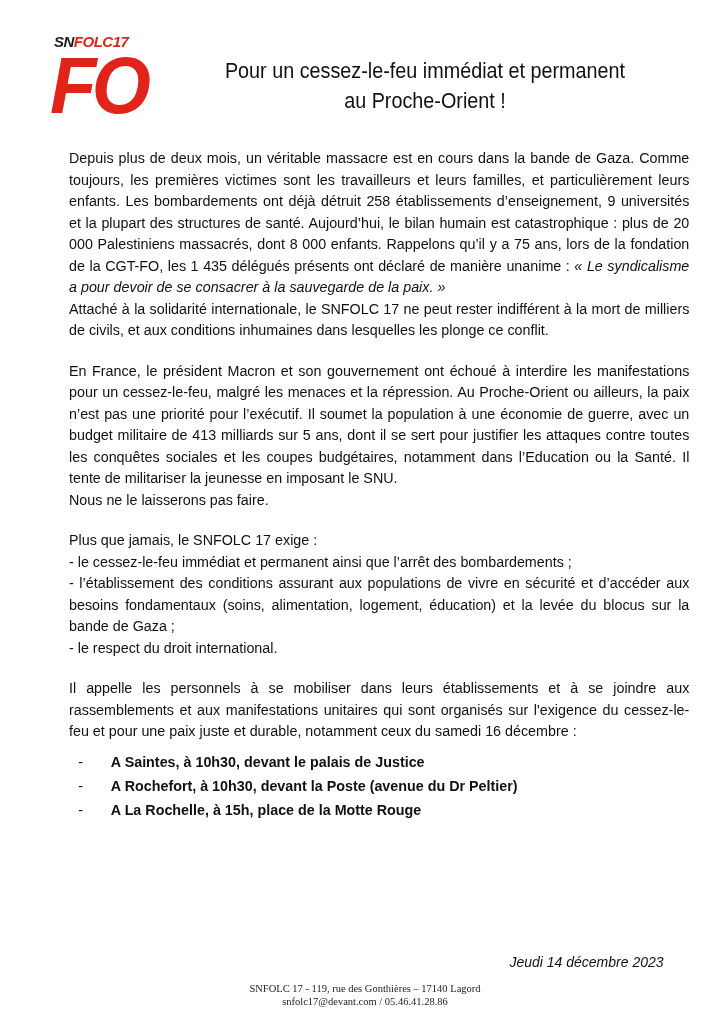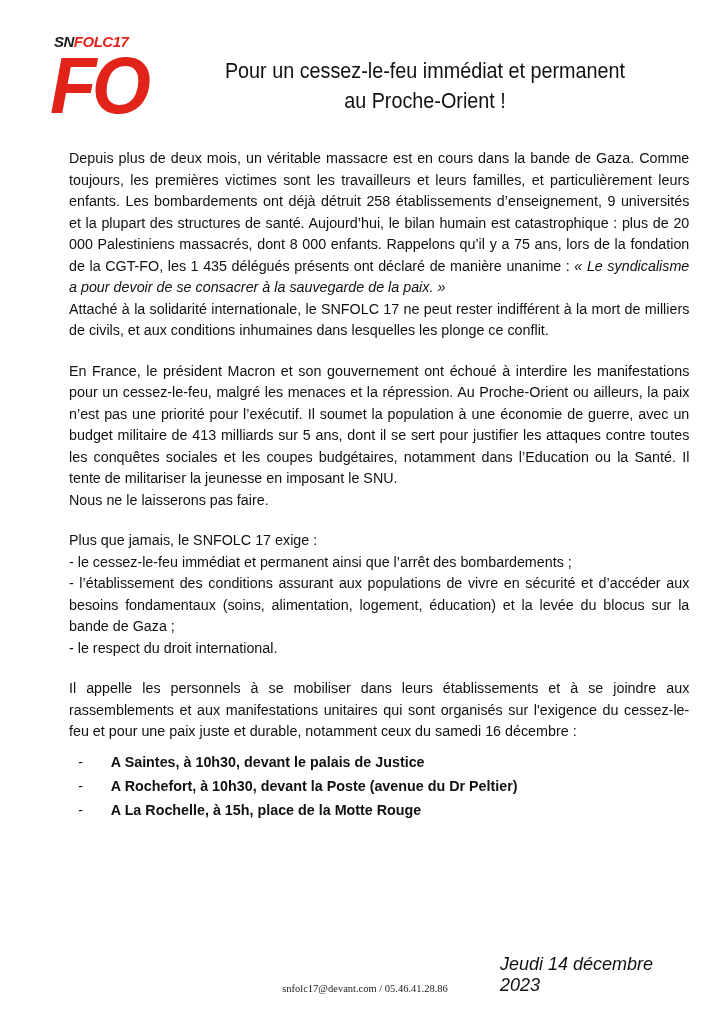--- a/index.html
+++ b/index.html
@@ -13,21 +13,21 @@
     .logo-fo { position: absolute; left: 0px; top: 12px; font-family: "Liberation Sans", sans-serif; font-weight: bold; font-style: italic; font-size: 80px; line-height: 84px; color: #e2231a; letter-spacing: -5px; transform: scaleX(0.95); transform-origin: left top; }
     .title { position: absolute; left: 190px; top: 56px; width: 470px; text-align: center; font-family: "Liberation Sans", sans-serif; font-size: 21.5px; line-height: 30px; color: #111; transform: scaleX(0.92); transform-origin: center top; }
     .body { position: absolute; left: 52px; top: 147px; width: 620px; font-family: "Liberation Sans", sans-serif; font-size: 15.4px; line-height: 21.5px; text-align: justify; margin-left: 17px; }
     .body p { margin: 0; }
     .gap { height: 19px; }
     .squeeze { transform: scaleX(0.93); transform-origin: left top; width: 667px; }
     .quote { font-style: italic; }
     .events { list-style: none; margin: 8px 0 0 0; padding: 0; }
     .events li { position: relative; padding-left: 45px; font-weight: bold; line-height: 24px; }
     .events li .dash { position: absolute; left: 10px; font-weight: normal; }
-    .date { position: absolute; left: 500px; top: 954px; width: 173px; text-align: left; font-family: "Liberation Sans", sans-serif; font-style: italic; font-size: 18px; }
+    .date { position: absolute; left: 500px; top: 954px; width: 173px; text-align: center; font-family: "Liberation Sans", sans-serif; font-style: italic; font-size: 14px; }
     .footer { position: absolute; left: 200px; top: 982px; width: 330px; text-align: center; font-family: "Liberation Serif", serif; font-size: 10.5px; line-height: 13px; color: #222; }
   </style>
 </head>
 <body>
 
 <div class="page">
 
   <div class="logo">
     <div class="logo-top">
       <span class="sn">SN</span><span class="folc">FOLC</span><span class="num">17</span>
@@ -58,16 +58,17 @@
         <li><span class="dash">-</span><span>A Saintes, à 10h30, devant le palais de Justice</span></li>
         <li><span class="dash">-</span><span>A Rochefort, à 10h30, devant la Poste (avenue du Dr Peltier)</span></li>
         <li><span class="dash">-</span><span>A La Rochelle, à 15h, place de la Motte Rouge</span></li>
       </ul>
     </div>
   </div>
 
   <div class="date">Jeudi 14 décembre 2023</div>
 
   <div class="footer">
+    <div>SNFOLC 17 - 119, rue des Gonthières – 17140 Lagord</div>
     <div>snfolc17@devant.com / 05.46.41.28.86</div>
   </div>
 
 </div>
 
 </body></html>

